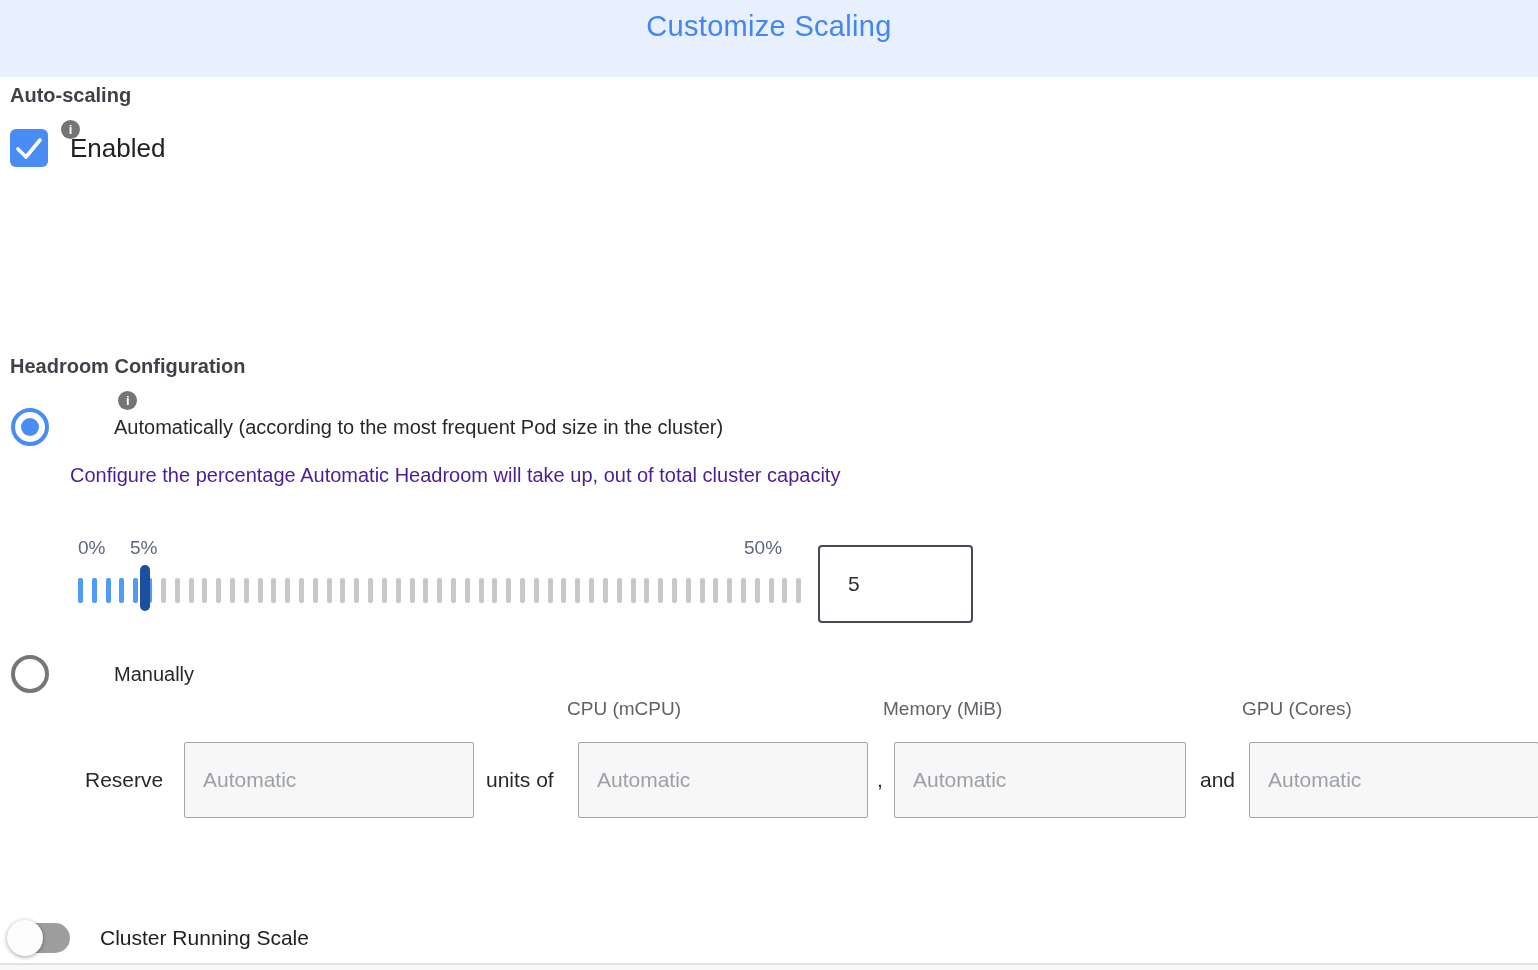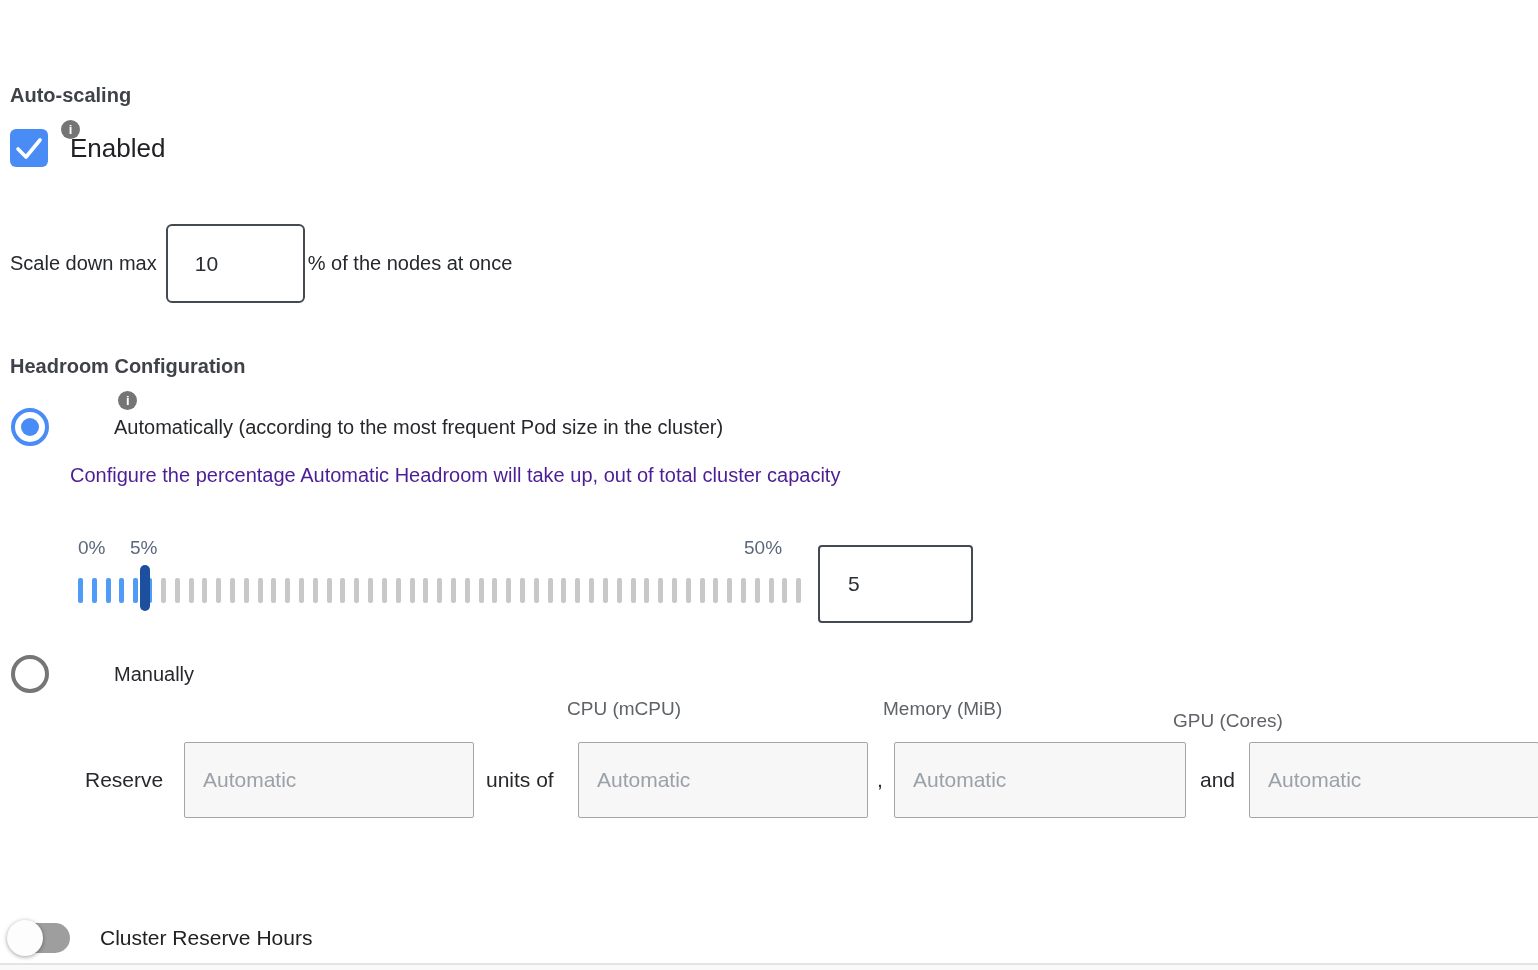--- a/index.html
+++ b/index.html
@@ -125,21 +125,21 @@
     outline: none;
   }
 
   
   .col-header {
     position: absolute; top: 698px;
     font-size: 19px; color: #5f6368;
   }
   .col-header.cpu { left: 567px; }
   .col-header.mem { left: 883px; text-align: center; }
-  .col-header.gpu { left: 1173px; margin-top: 12px; }
+  .col-header.gpu { left: 1242px; }
 
   
   .reserve-row { position: absolute; left: 16px; top: 742px; width: 100%; height: 78px; }
   .reserve-row .rtext {
     position: absolute; top: 0; height: 76px;
     display: flex; align-items: center;
     font-size: 21px; color: #26282c;
   }
   .rt-reserve { left: 69px; }
   .rt-units   { left: 470px; }
@@ -181,42 +181,40 @@
     width: 100%; height: 7px;
     border-top: 2px solid #e3e3e3;
     background: #f9f9f9;
   }
 </style>
 </head>
 <body>
 
 <div class="page">
 
+  <div class="header">
+    <div class="title">Customize Scaling</div>
+  </div>
 
   <div class="section-heading" style="top: 84px;">
     <span>Auto-scaling</span>
     <span class="info-icon">
       <span>i</span>
     </span>
   </div>
 
   <div class="checkbox-row">
     <div class="checkbox">
       <svg width="38" height="38" viewBox="0 0 38 38">
         <polyline points="8,20 16,28 30,11" fill="none" stroke="#ffffff" stroke-width="3.6" stroke-linecap="round" stroke-linejoin="round"></polyline>
       </svg>
     </div>
     <div class="cb-label">Enabled</div>
   </div>
 
-  <div class="scale-down-row">
-    <span>Scale down max</span>
-    <input class="value-input" type="text" value="10" style="">
-    <span class="suffix">% of the nodes at once</span>
-  </div>
 
   <div class="section-heading" style="top: 355px;">
     <span>Headroom Configuration</span>
     <span class="info-icon">
       <span>i</span>
     </span>
   </div>
 
   <div class="radio-row" style="top: 408px;">
     <div class="radio selected">
@@ -307,18 +305,18 @@
     <div class="rtext rt-comma">,</div>
     <input class="auto-input ai-3" type="text" placeholder="Automatic" style="">
     <div class="rtext rt-and">and</div>
     <input class="auto-input ai-4" type="text" placeholder="Automatic" style="">
   </div>
 
   <div class="toggle-row">
     <div class="toggle">
       <div class="knob"></div>
     </div>
-    <div class="toggle-label">Cluster Reserve Hours</div>
+    <div class="toggle-label">Cluster Running Scale</div>
   </div>
 
   <div class="bottom-divider"></div>
 
 </div>
 
 </body></html>

